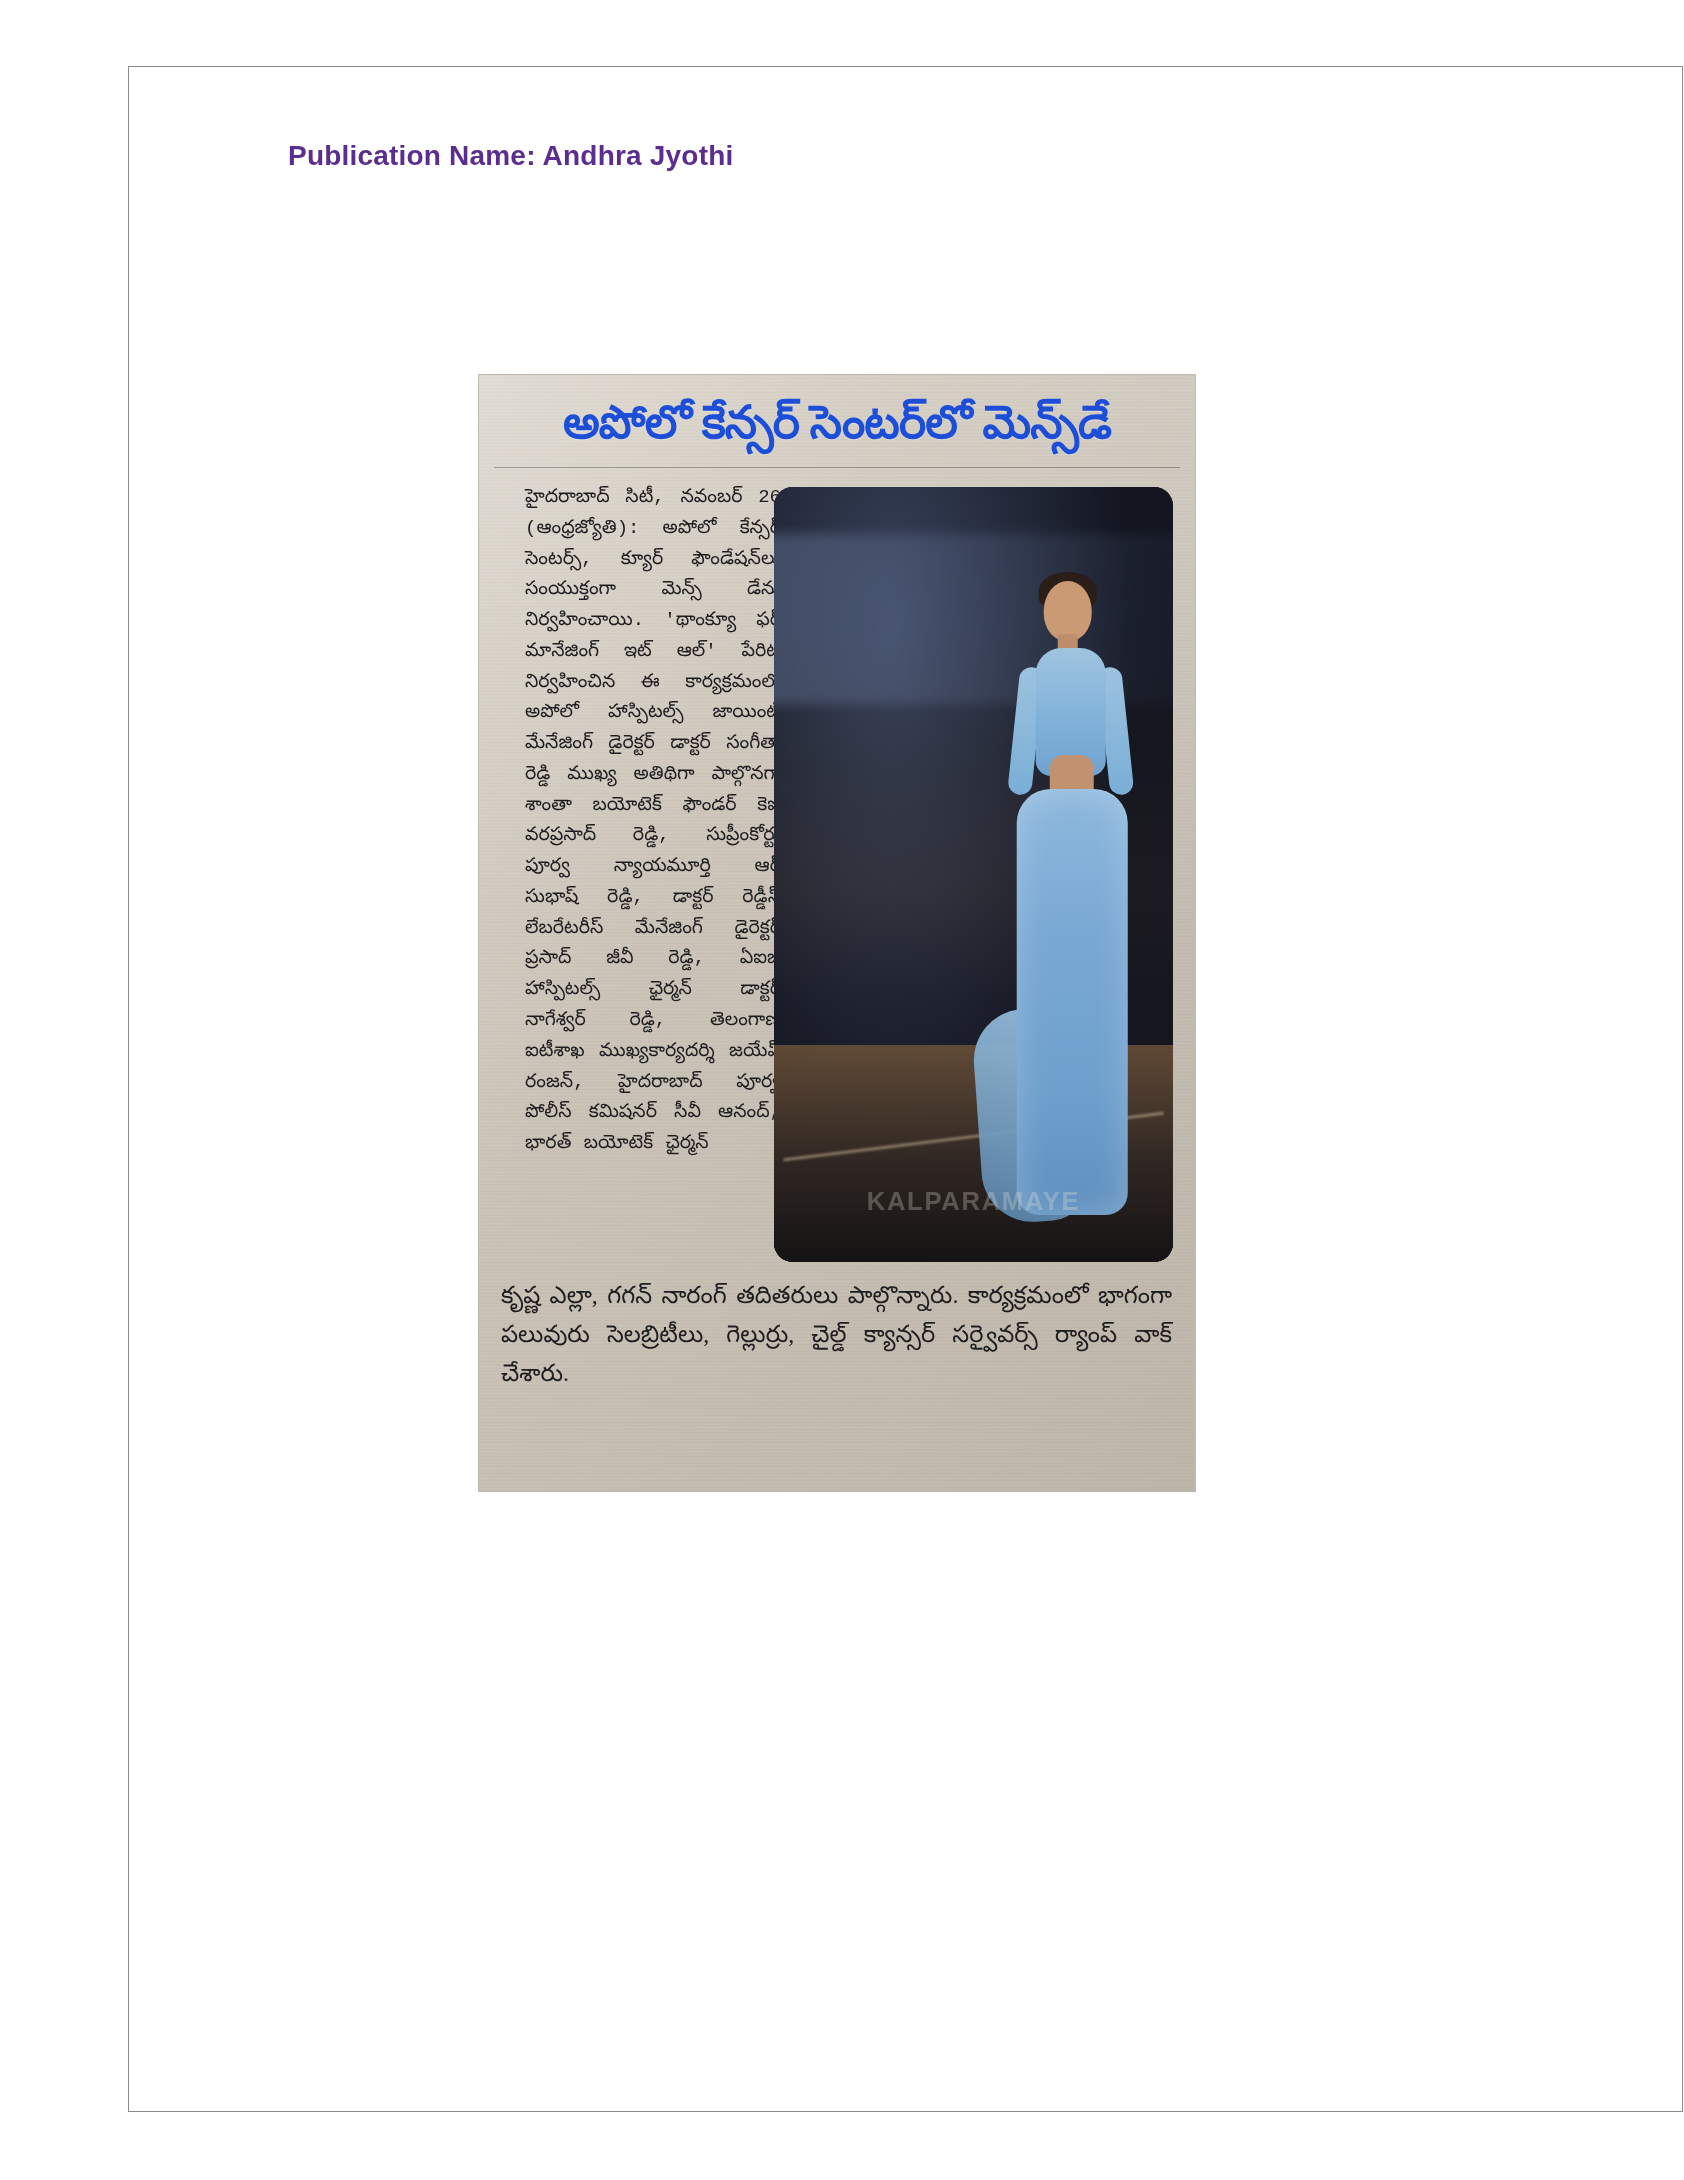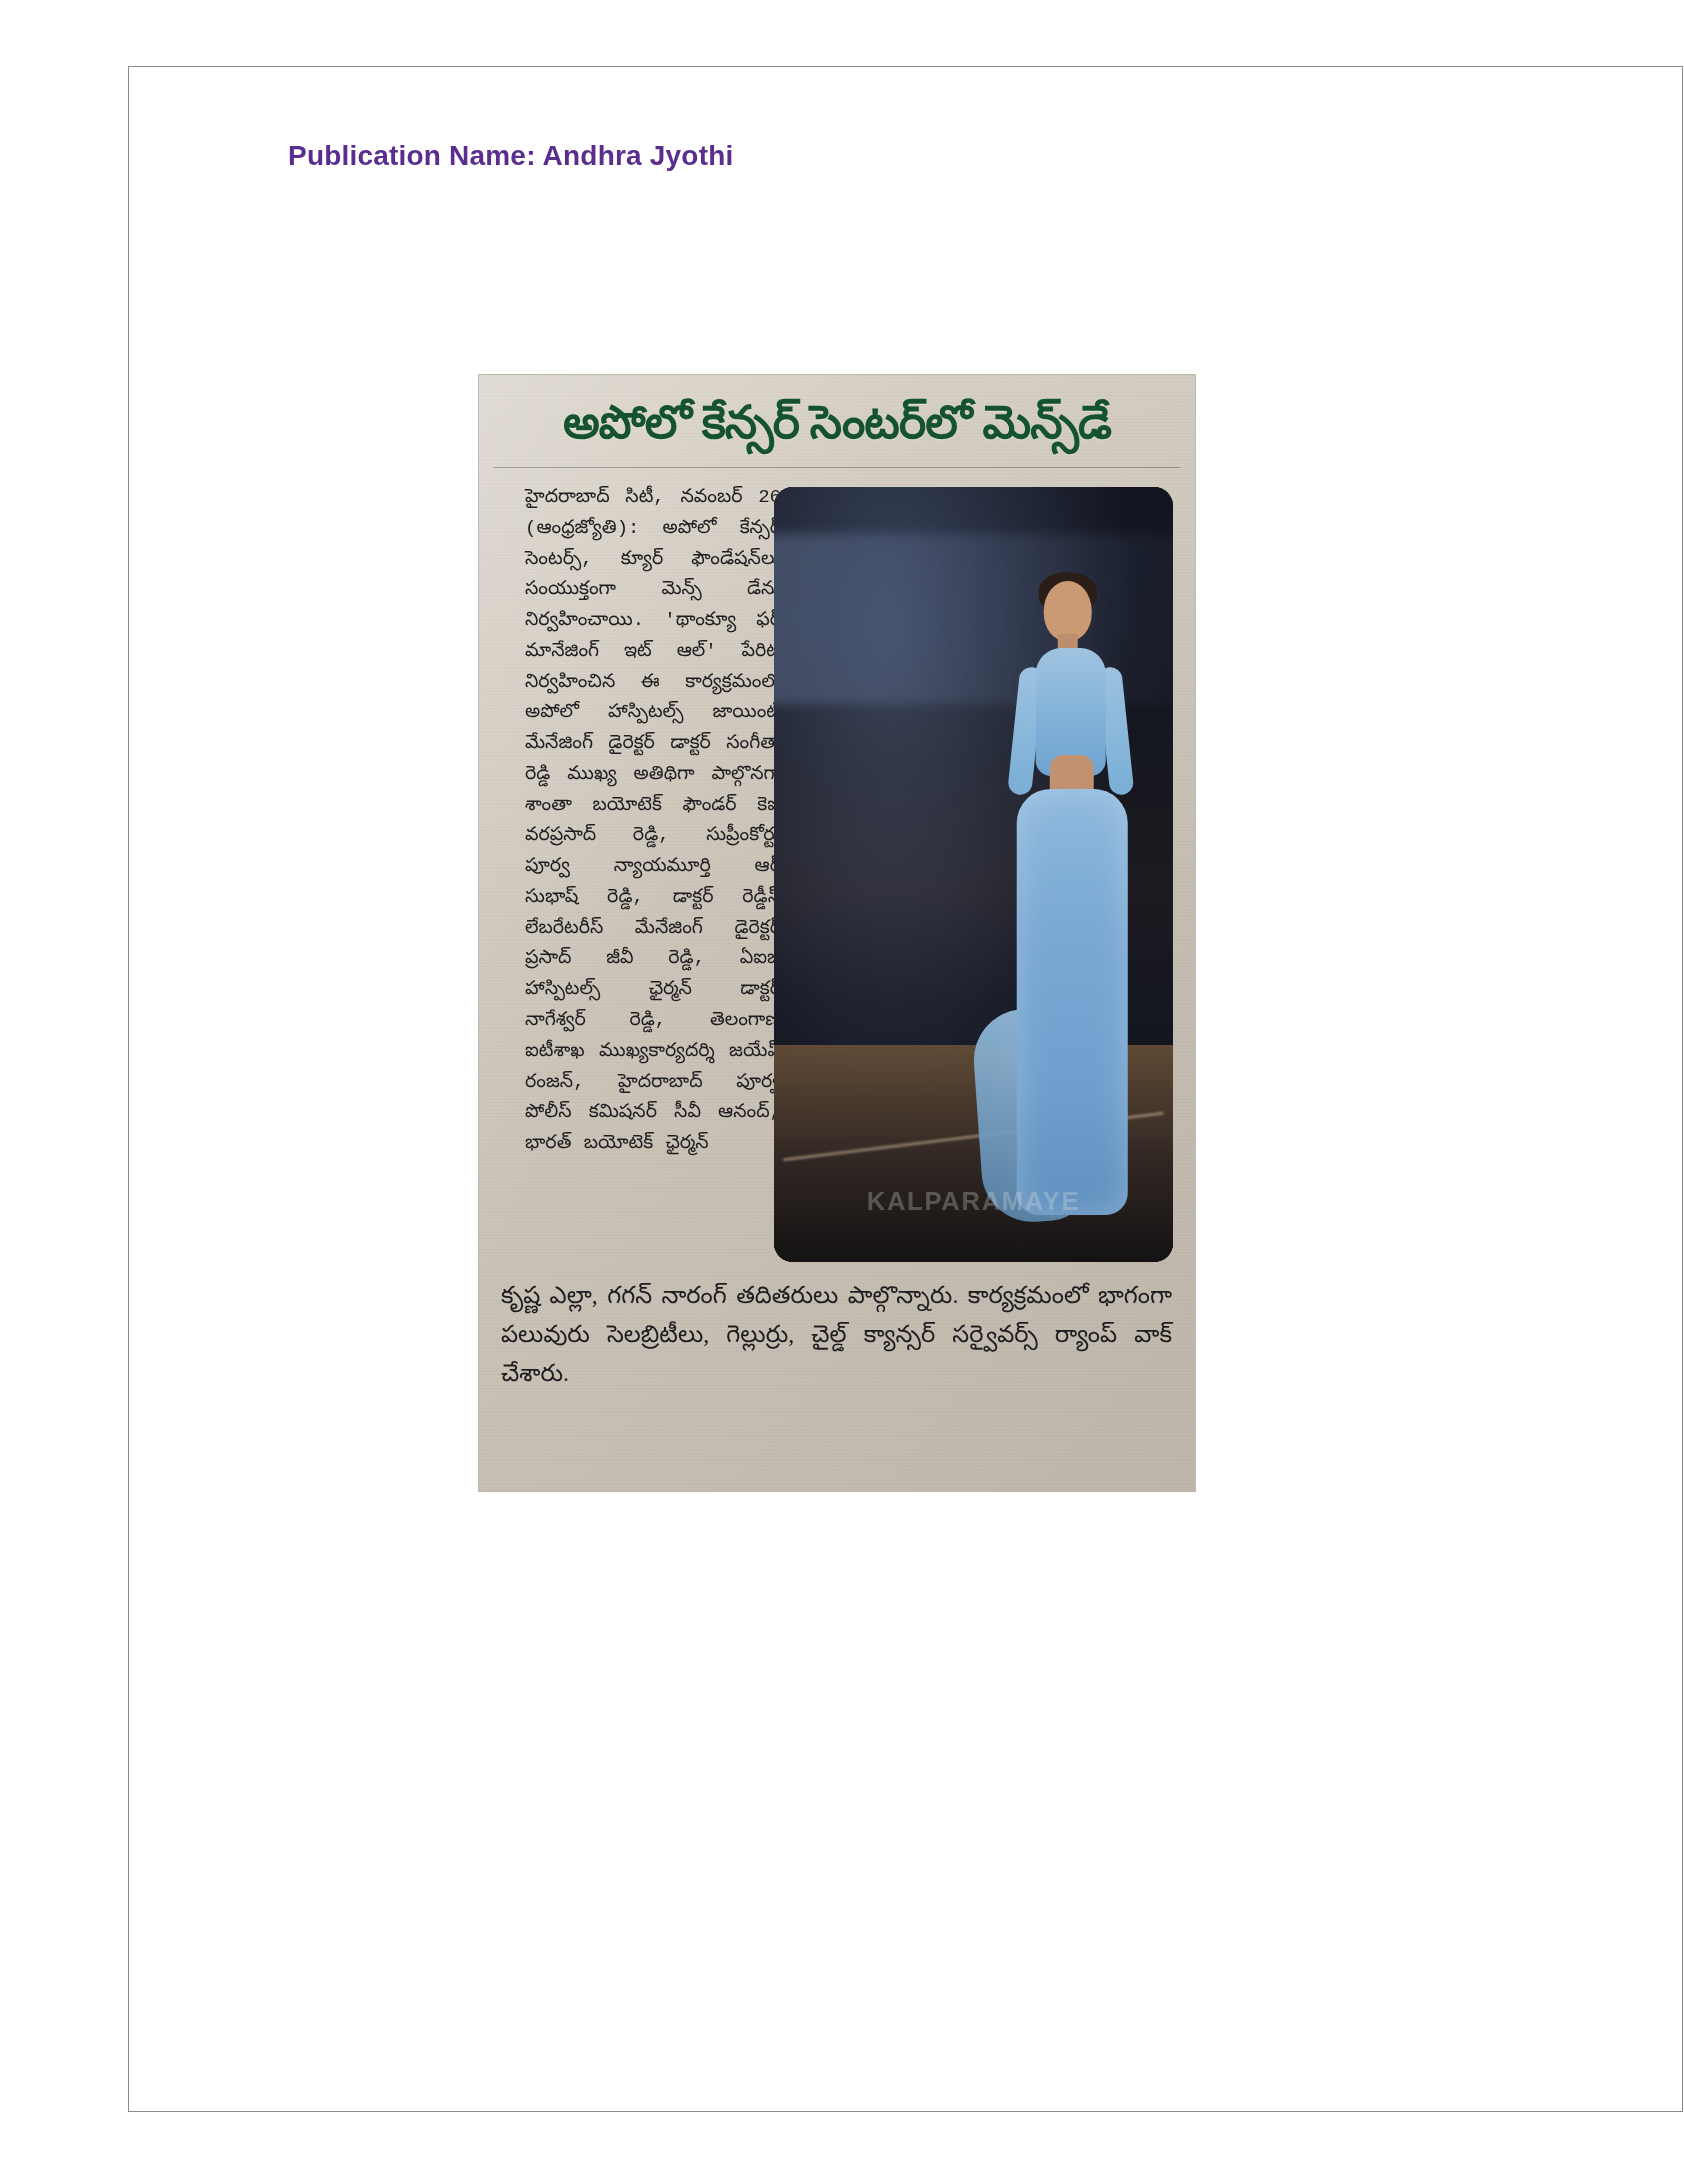--- a/index.html
+++ b/index.html
@@ -64,21 +64,21 @@
   }
   .headline {
     position: absolute;
     left: 0;
     right: 0;
     top: 24px;
     text-align: center;
     font-family: "Liberation Serif", "DejaVu Serif", serif;
     font-weight: bold;
     font-size: 46px;
-    color: #14532d;
+    color: #1d4ed8;
     letter-spacing: -0.9px;
     line-height: 1.05;
     padding: 0 10.2px;
     box-sizing: border-box;
     text-shadow: 0 0.9px 0 rgba(255,255,255,0.35);
   }
   .hr-thin {
     position: absolute;
     left: 15.3px;
     right: 15.3px;

